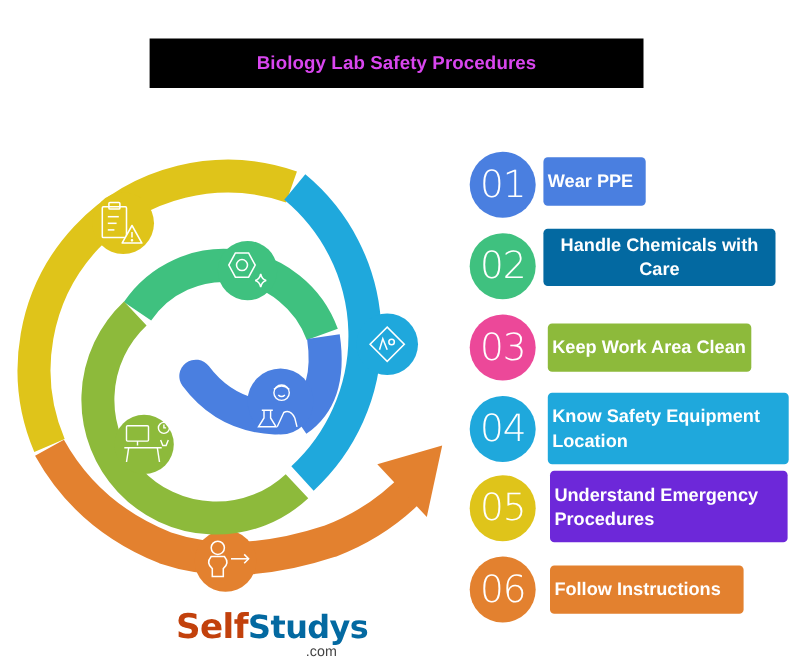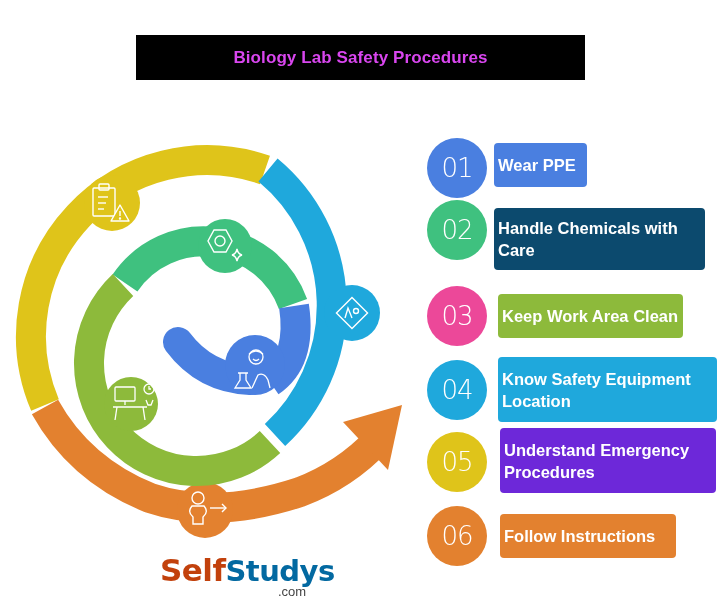--- a/index.html
+++ b/index.html
@@ -1,20 +1,20 @@
 <!DOCTYPE html>
 <html><head>
 <meta charset="utf-8">
 <style>
   html, body { margin:0; padding:0; background:#ffffff; }
   body { width:720px; height:609px; position:relative; overflow:hidden; font-family:"Liberation Sans", "DejaVu Sans", sans-serif; }
   .title-bar { position:absolute; left:136px; top:35px; width:449px; height:45px; background:#000; display:flex; align-items:center; justify-content:center; }
   .title-bar span { color:#d946ef; font-weight:bold; font-size:17px; letter-spacing:0.1px; }
   svg.spiral { position:absolute; left:0; top:0; }
-  .num { width:60px; height:60px; border-radius:50%; color:#fff; font-size:26px; font-weight:300; display:flex; align-items:center; justify-content:center; font-family:"DejaVu Sans", sans-serif; letter-spacing:-1px; }
+  .num { width:60px; height:60px; border-radius:50%; color:#fff; font-size:34px; font-weight:300; display:flex; align-items:center; justify-content:center; font-family:"DejaVu Sans", sans-serif; letter-spacing:-1px; }
   .label { position:absolute; border-radius:4px; color:#fff; font-weight:bold; font-size:16.5px; line-height:22px; padding:0 4px; box-sizing:border-box; display:flex; align-items:center; }
   .logo { position:absolute; left:160px; top:552px; }
   .logo .self { color:#c2410c; font-weight:bold; font-size:31px; font-family:"DejaVu Sans", sans-serif; letter-spacing:-0.5px; }
   .logo .studys { color:#0369a1; font-weight:bold; font-size:29px; font-family:"DejaVu Sans", sans-serif; letter-spacing:-0.5px; }
   .logo .com { position:absolute; left:118px; top:32px; color:#444; font-size:13px; }
 </style>
 </head>
 <body>
 
 <div class="title-bar">
@@ -98,22 +98,22 @@
     <circle cx="198" cy="498" r="6"></circle>
     <path d="M 193 524 L 193 517 Q 187 512 192 506 L 204 506 Q 209 512 203 517 L 203 524 Z"></path>
     <line x1="210" y1="508" x2="226" y2="508"></line>
     <path d="M 222 504 L 226 508 L 222 512"></path>
   </g>
 </svg>
 
 <div class="num" style="position:absolute;left:427px;top:138px;background:#4a7fe0;">01</div>
 <div class="label" style="left:494px;top:143px;width:93px;height:44px;background:#4a7fe0;">Wear PPE</div>
 
-<div class="num" style="position:absolute;left:427px;top:200px;background:#3fc17f;">02</div>
-<div class="label" style="left:494px;top:208px;width:211px;height:62px;background:#0c4a6e;">Handle Chemicals with Care</div>
+<div class="num" style="position:absolute;left:427px;top:212px;background:#3fc17f;">02</div>
+<div class="label" style="left:494px;top:208px;width:211px;height:52px;background:#0369a1;text-align:center;">Handle Chemicals with Care</div>
 
 <div class="num" style="position:absolute;left:427px;top:286px;background:#ec4899;">03</div>
 <div class="label" style="left:498px;top:294px;width:185px;height:44px;background:#8dba3b;">Keep Work Area Clean</div>
 
 <div class="num" style="position:absolute;left:427px;top:360px;background:#1fa8dc;">04</div>
 <div class="label" style="left:498px;top:357px;width:219px;height:65px;background:#1fa8dc;">Know Safety Equipment Location</div>
 
 <div class="num" style="position:absolute;left:427px;top:432px;background:#dfc41a;">05</div>
 <div class="label" style="left:500px;top:428px;width:216px;height:65px;background:#6d28d9;">Understand Emergency Procedures</div>
 

